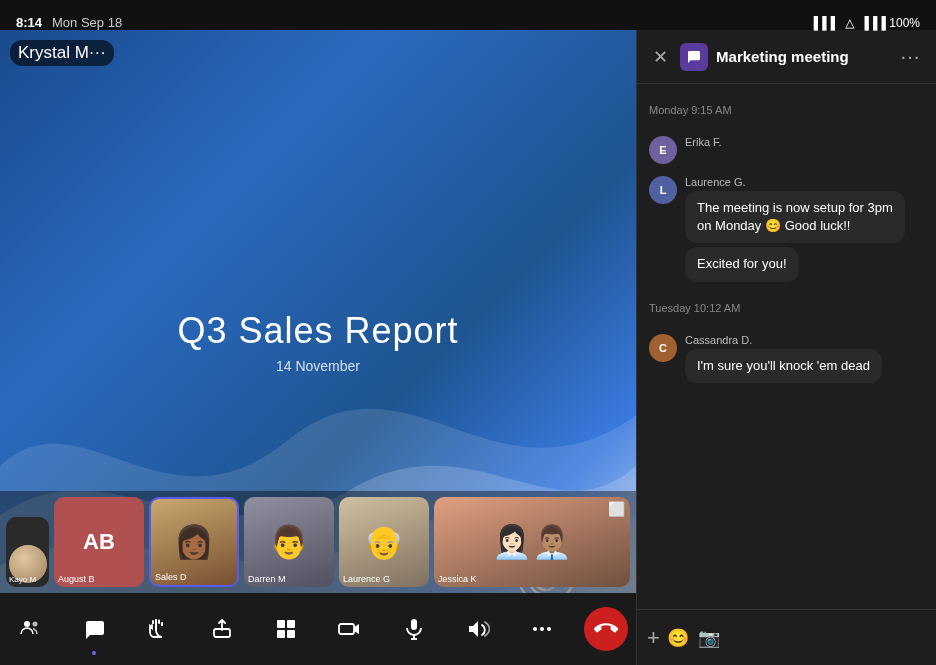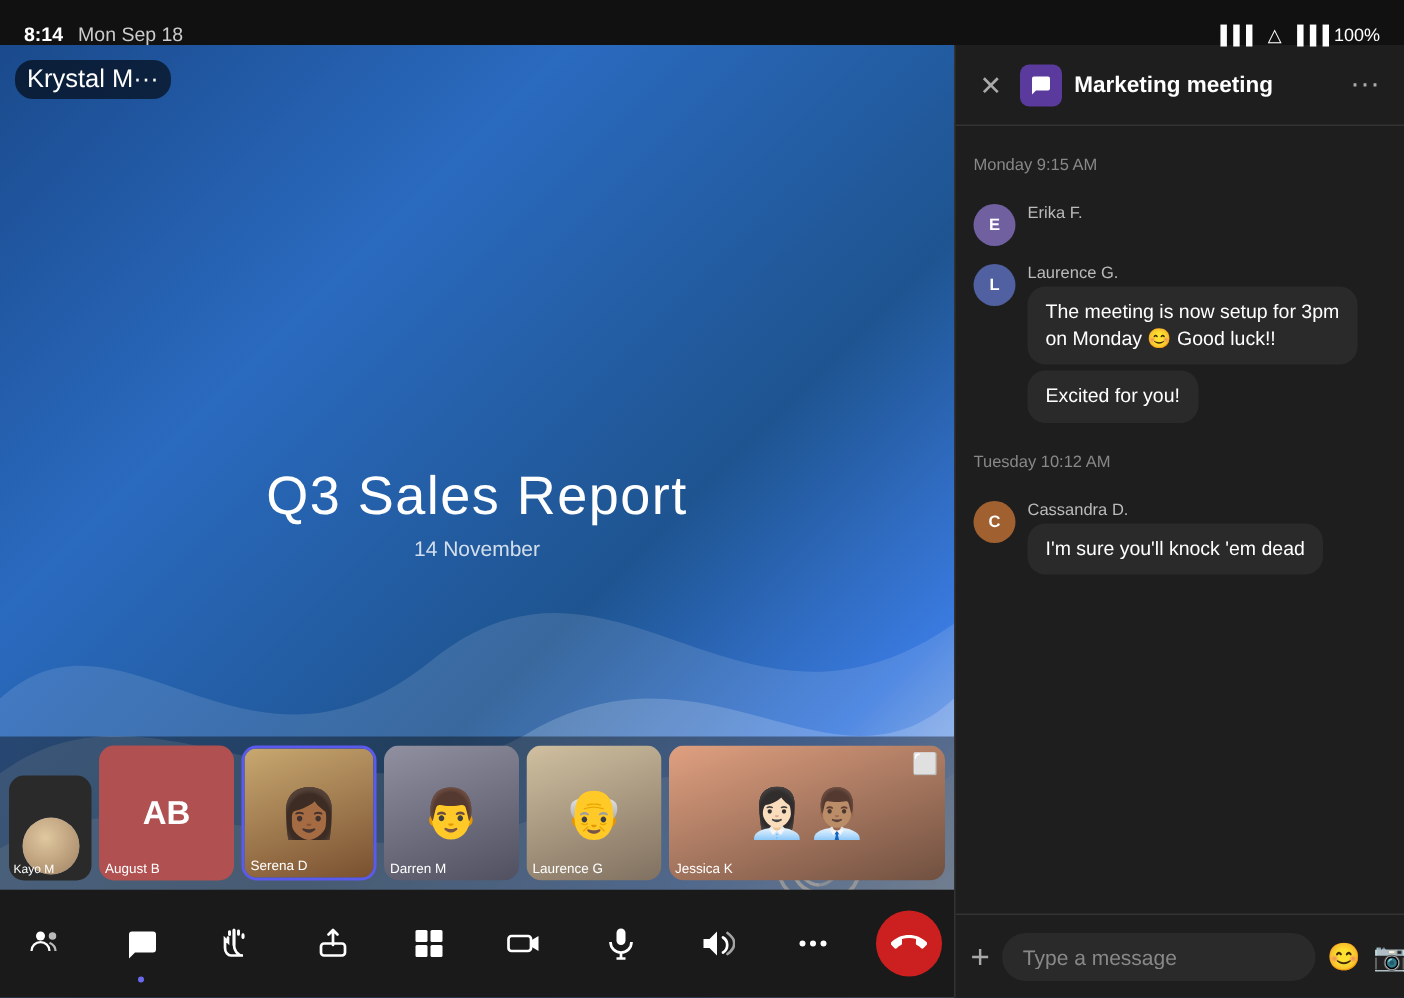--- a/index.html
+++ b/index.html
@@ -357,35 +357,35 @@
       </div>
 
       <div class="krystal-badge">
         <span>Krystal M</span>
         <span>···</span>
       </div>
     </div>
 
     <div style="position:absolute;bottom:72px;left:0;right:0;display:flex;align-items:flex-end;padding:6px 6px;gap:5px;background:rgba(0,0,0,0.4);">
 
-      <div style="width:55px;height:70px;border-radius:10px;background:#2a2a2a;overflow:hidden;flex-shrink:0;display:flex;flex-direction:column;align-items:center;justify-content:flex-end;position:relative;">
+      <div style="width:43px;height:70px;border-radius:10px;background:#2a2a2a;overflow:hidden;flex-shrink:0;display:flex;flex-direction:column;align-items:center;justify-content:flex-end;position:relative;">
         <div style="width:38px;height:38px;border-radius:50%;background:#999;margin-bottom:4px;display:flex;align-items:center;justify-content:center;overflow:hidden;">
           <div style="width:38px;height:38px;background:radial-gradient(circle at 40% 35%, #e0c8a0, #a08060);border-radius:50%;"></div>
         </div>
         <span style="position:absolute;bottom:3px;left:3px;color:white;font-size:8px;">Kayo M</span>
       </div>
 
       <div style="width:90px;height:90px;border-radius:10px;background:#b05050;display:flex;align-items:center;justify-content:center;flex-shrink:0;position:relative;">
         <span style="color:white;font-size:22px;font-weight:600;">AB</span>
         <span style="position:absolute;bottom:3px;left:4px;color:white;font-size:9px;">August B</span>
       </div>
 
       <div style="width:90px;height:90px;border-radius:10px;overflow:hidden;flex-shrink:0;position:relative;border:2px solid #5a5aef;">
         <div style="width:100%;height:100%;background:linear-gradient(160deg,#c8a870,#7a5030);display:flex;align-items:center;justify-content:center;font-size:32px;">👩🏾</div>
-        <span style="position:absolute;bottom:3px;left:4px;color:white;font-size:9px;">Serena D</span>
+        <span style="position:absolute;bottom:3px;left:4px;color:white;font-size:9px;">Sales D</span>
       </div>
 
       <div style="width:90px;height:90px;border-radius:10px;overflow:hidden;flex-shrink:0;position:relative;">
         <div style="width:100%;height:100%;background:linear-gradient(160deg,#9090a0,#505060);display:flex;align-items:center;justify-content:center;font-size:32px;">👨</div>
         <span style="position:absolute;bottom:3px;left:4px;color:white;font-size:9px;">Darren M</span>
       </div>
 
       <div style="width:90px;height:90px;border-radius:10px;overflow:hidden;flex-shrink:0;position:relative;">
         <div style="width:100%;height:100%;background:linear-gradient(160deg,#d0c0a0,#807060);display:flex;align-items:center;justify-content:center;font-size:32px;">👴</div>
         <span style="position:absolute;bottom:3px;left:4px;color:white;font-size:9px;">Laurence G</span>
@@ -523,20 +523,19 @@
           <div class="message-bubbles">
             <div class="message-bubble">I'm sure you'll knock 'em dead</div>
           </div>
         </div>
       </div>
 
     </div>
 
     <div class="chat-input-area">
       <button class="chat-add-btn">+</button>
-      <input class="chat-input" type="text" placeholder="Type a message" style="">
       <button class="chat-emoji-btn">😊</button>
       <button class="chat-camera-btn">📷</button>
 
     </div>
 
   </div>
 </div>
 
 </body></html>

